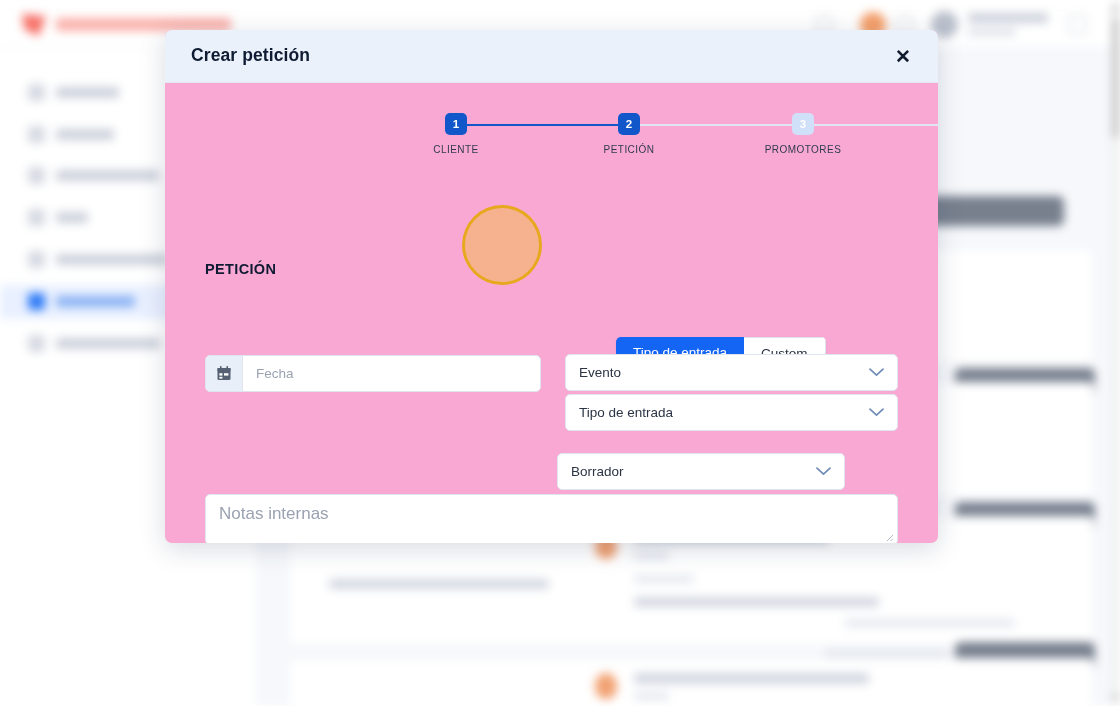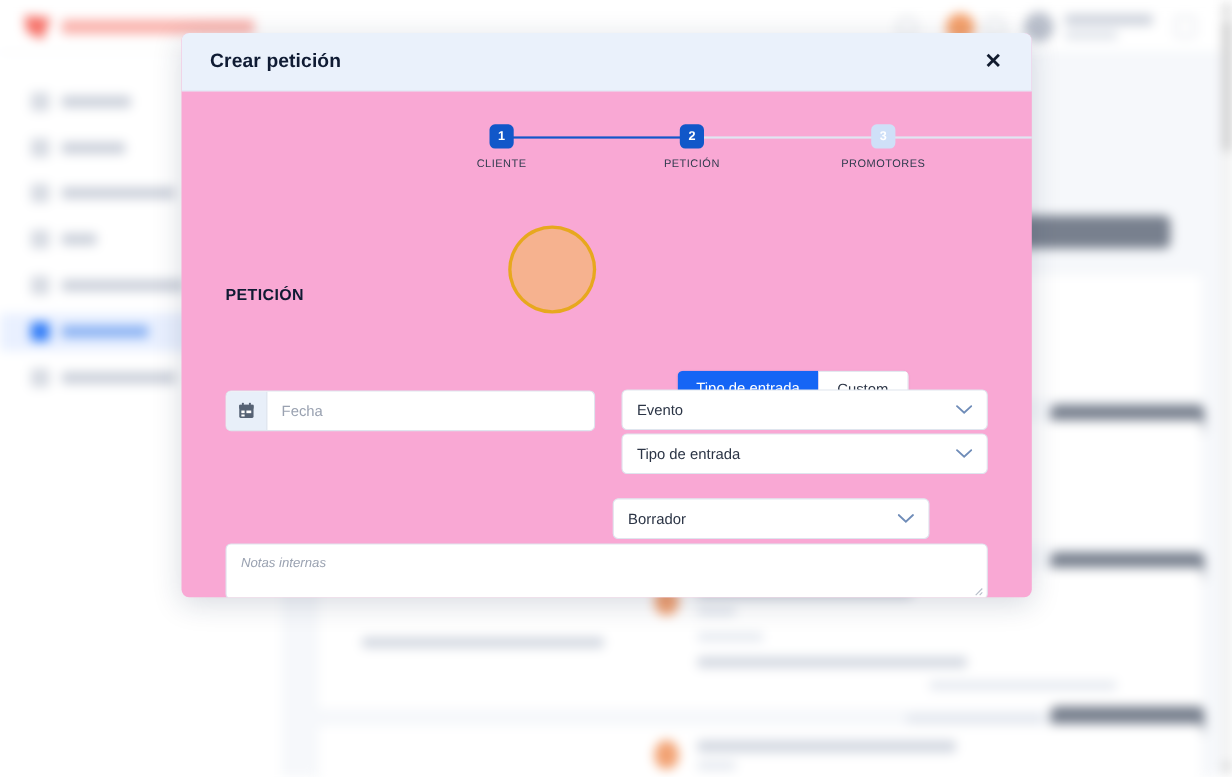--- a/index.html
+++ b/index.html
@@ -197,21 +197,21 @@
     display: flex; align-items: center; justify-content: space-between;
     background: #ffffff; border: 1px solid #dfe5ee;
     border-radius: 5px; height: 37px; padding: 0 13px;
     font-size: 13.5px; color: #2b3445; cursor: pointer;
   }
   .chev { color: #6f8cb8; }
   .textarea-shell {
     background: #ffffff; border: 1px solid #dfe5ee; border-radius: 5px;
     height: 51px; padding: 9px 13px; position: relative;
   }
-  .textarea-shell .ph { font-size: 12px; color: #9aa2b1; font-style: italic; }
+  .textarea-shell .ph { font-size: 17px; color: #9aa2b1; }
   .resize-grip {
     position: absolute; right: 3px; bottom: 2px;
     width: 9px; height: 9px; color: #b6bdc9; font-size: 9px;
     line-height: 9px;
   }
 
   
   #click-highlight {
     position: absolute; left: 462px; top: 205px;
     width: 80px; height: 80px; border-radius: 50%;

